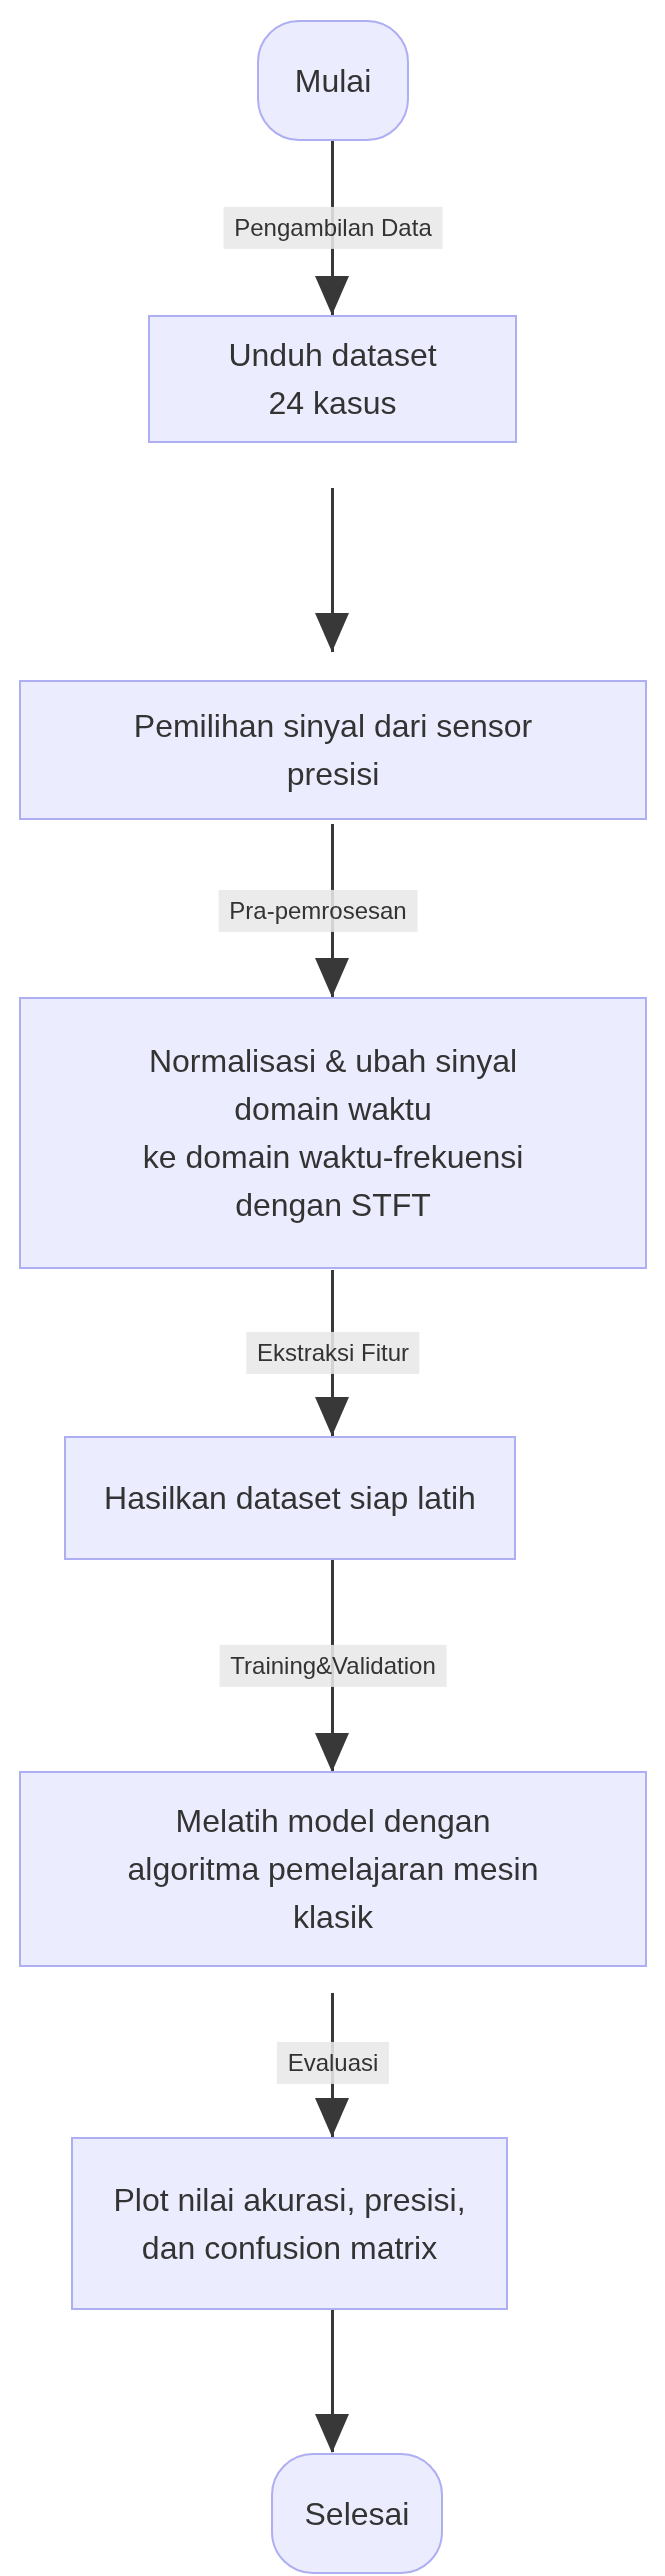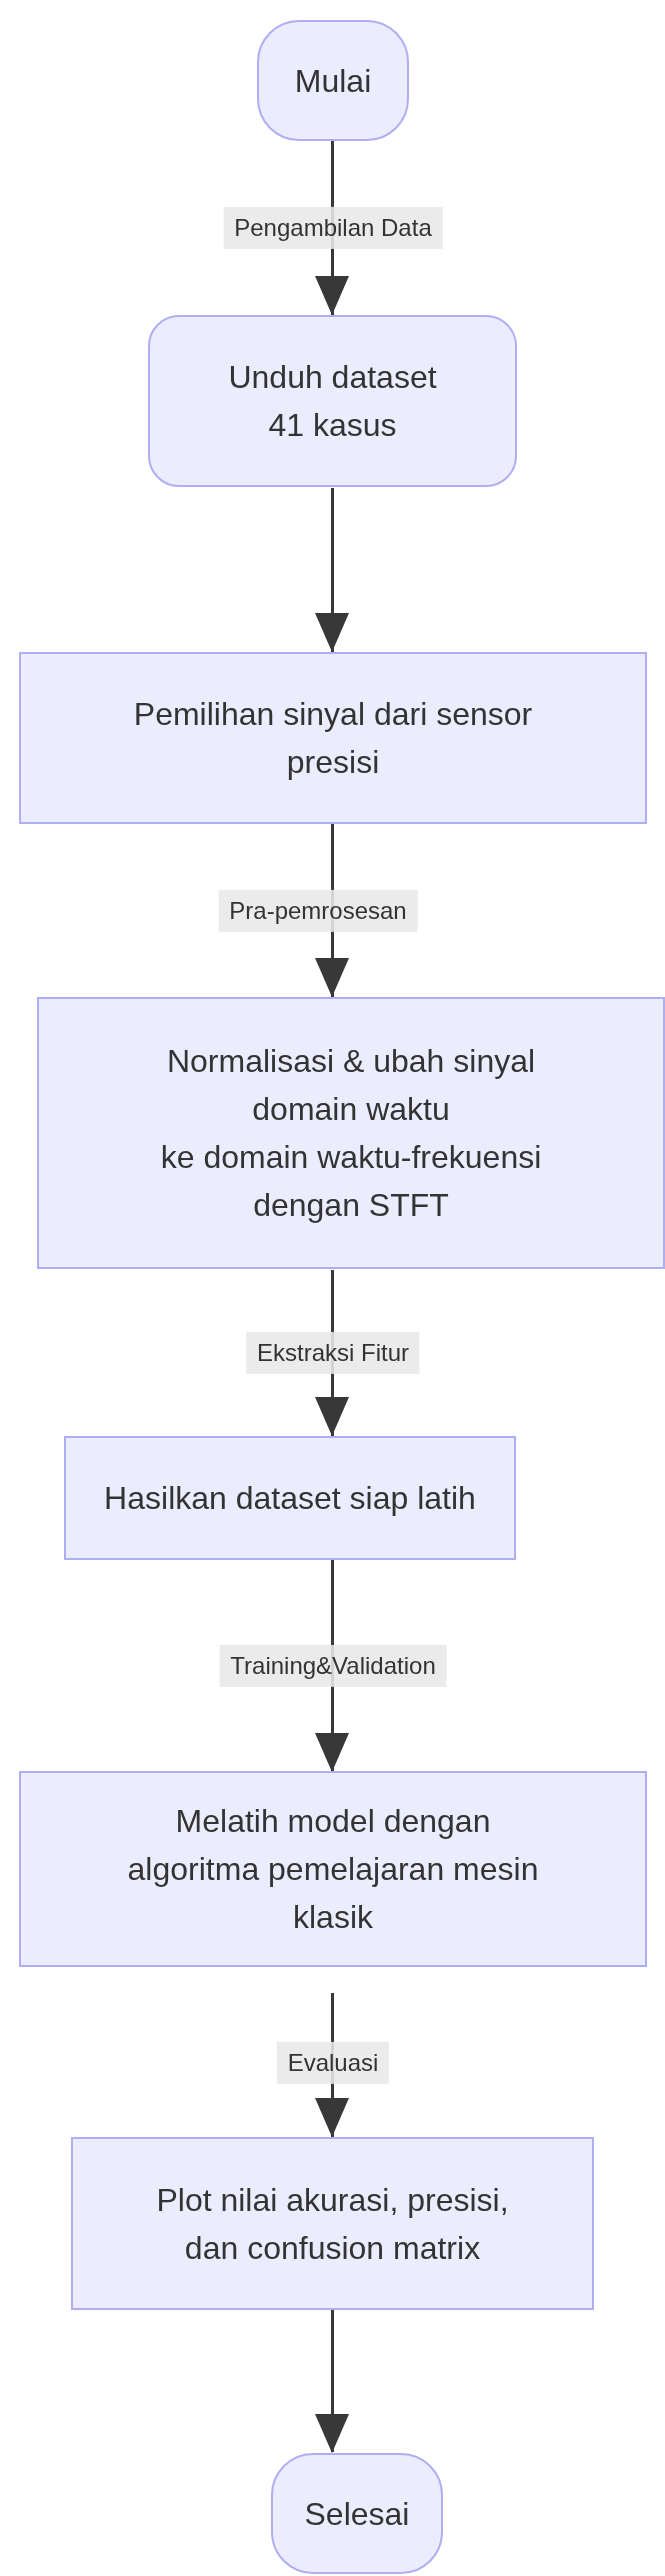--- a/index.html
+++ b/index.html
@@ -69,43 +69,43 @@
     <div class="arrowhead" style="left: 315px; top: 1733px;"></div>
     <div class="edge-label" style="left: 333px; top: 1666px;">Training&amp;Validation</div>
     <div class="edge-line" style="left: 331px; top: 1993px; height: 144px;"></div>
     <div class="arrowhead" style="left: 315px; top: 2098px;"></div>
     <div class="edge-label" style="left: 333px; top: 2063px;">Evaluasi</div>
     <div class="edge-line" style="left: 331px; top: 2310px; height: 142px;"></div>
     <div class="arrowhead" style="left: 315px; top: 2414px;"></div>
     <div class="node stadium" style="left: 257px; top: 20px; width: 152px; height: 121px;">
       <div class="line">Mulai</div>
     </div>
-    <div class="node rect" style="left: 148px; top: 315px; width: 369px; height: 172px; border-radius: 31px;">
+    <div class="node rect" style="left: 148px; top: 315px; width: 369px; height: 128px;">
       <div class="line">Unduh dataset</div>
-      <div class="line">41 kasus</div>
+      <div class="line">24 kasus</div>
     </div>
-    <div class="node rect" style="left: 19px; top: 652px; width: 628px; height: 172px;">
+    <div class="node rect" style="left: 19px; top: 680px; width: 628px; height: 140px;">
       <div class="line">Pemilihan sinyal dari sensor</div>
       <div class="line">presisi</div>
     </div>
-    <div class="node rect" style="left: 19px; top: 997px; width: 628px; height: 272px; margin-left: 18px;">
+    <div class="node rect" style="left: 19px; top: 997px; width: 628px; height: 272px;">
       <div class="line">Normalisasi &amp; ubah sinyal</div>
       <div class="line">domain waktu</div>
       <div class="line">ke domain waktu-frekuensi</div>
       <div class="line">dengan STFT</div>
     </div>
     <div class="node rect" style="left: 64px; top: 1436px; width: 452px; height: 124px;">
       <div class="line">Hasilkan dataset siap latih</div>
     </div>
     <div class="node rect" style="left: 19px; top: 1771px; width: 628px; height: 196px;">
       <div class="line">Melatih model dengan</div>
       <div class="line">algoritma pemelajaran mesin</div>
       <div class="line">klasik</div>
     </div>
-    <div class="node rect" style="left: 71px; top: 2137px; width: 523px; height: 173px;">
+    <div class="node rect" style="left: 71px; top: 2137px; width: 437px; height: 173px;">
       <div class="line">Plot nilai akurasi, presisi,</div>
       <div class="line">dan confusion matrix</div>
     </div>
     <div class="node stadium" style="left: 247px; top: 2453px; width: 172px; height: 121px; margin-left: 24px;">
       <div class="line">Selesai</div>
     </div>
   </div>
 
 
 </body></html>

